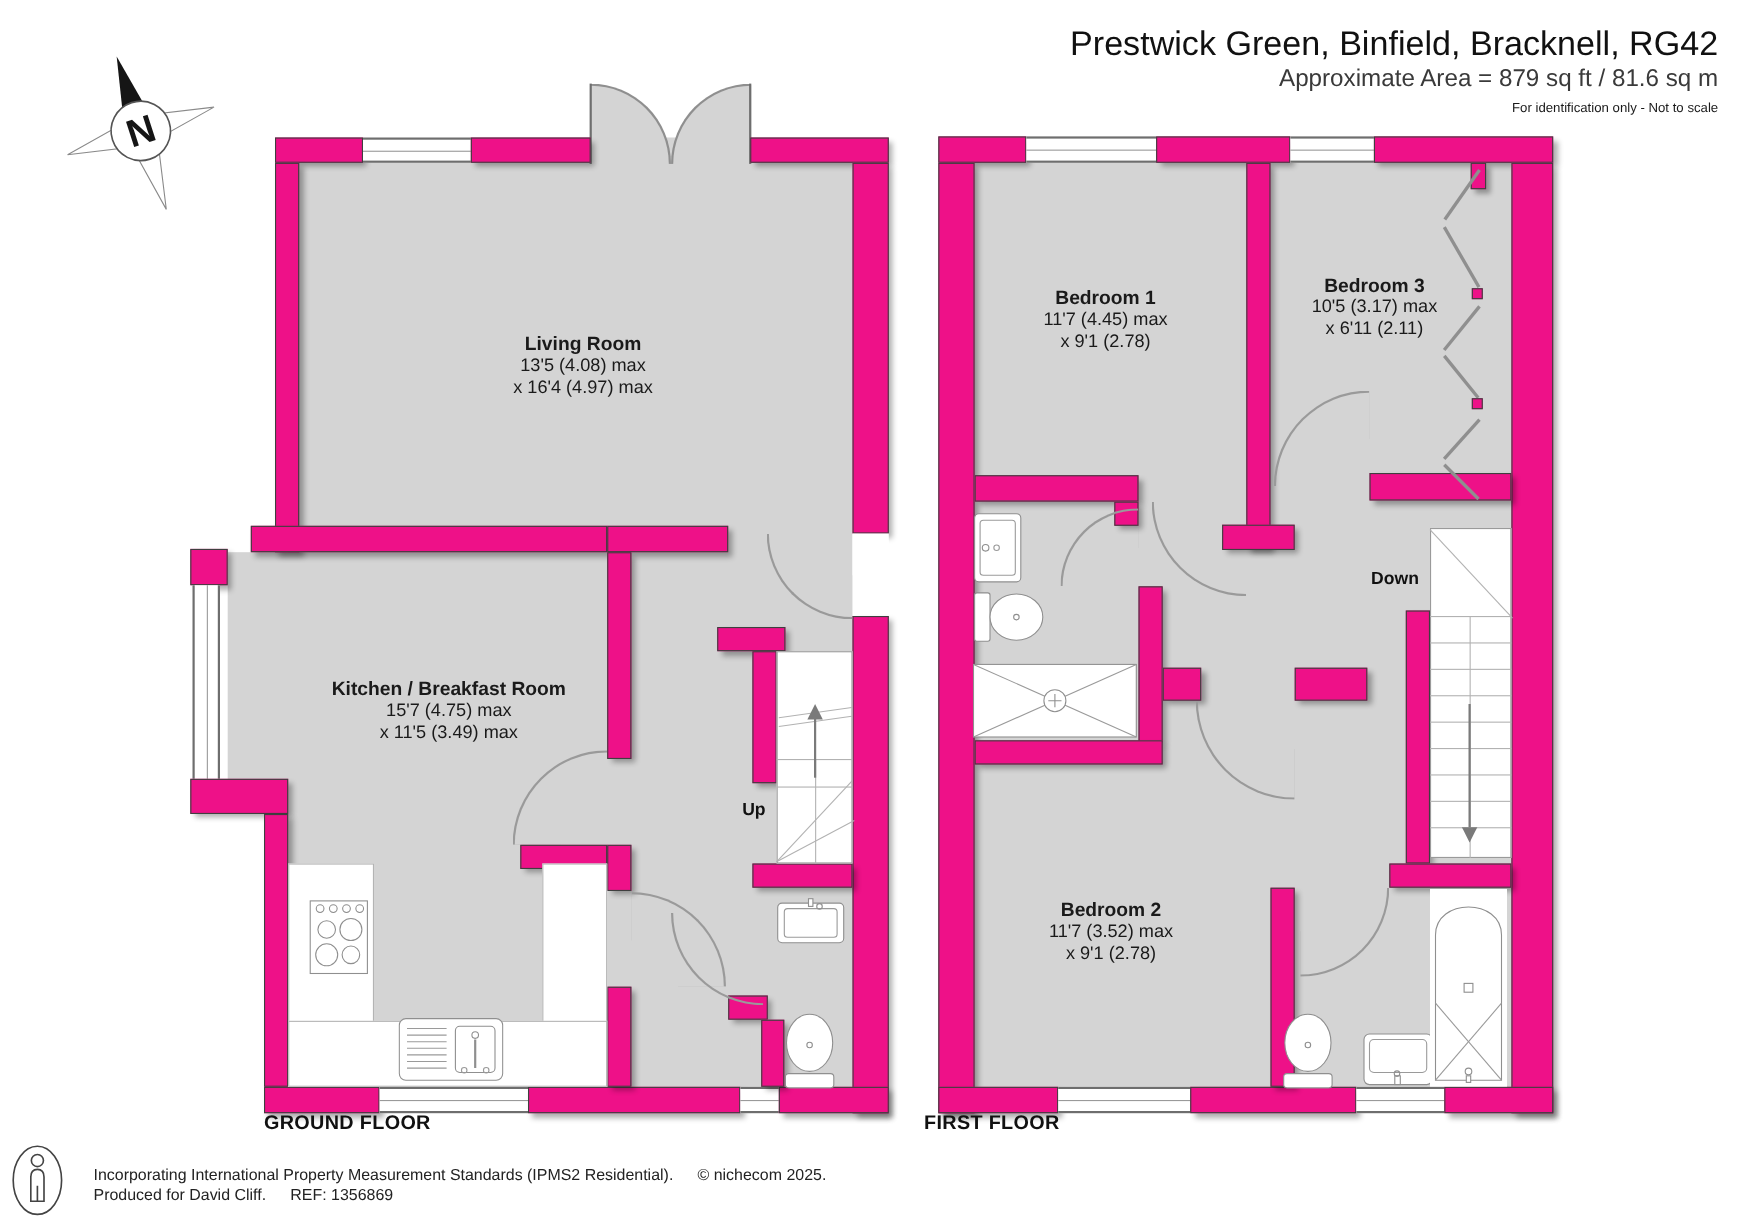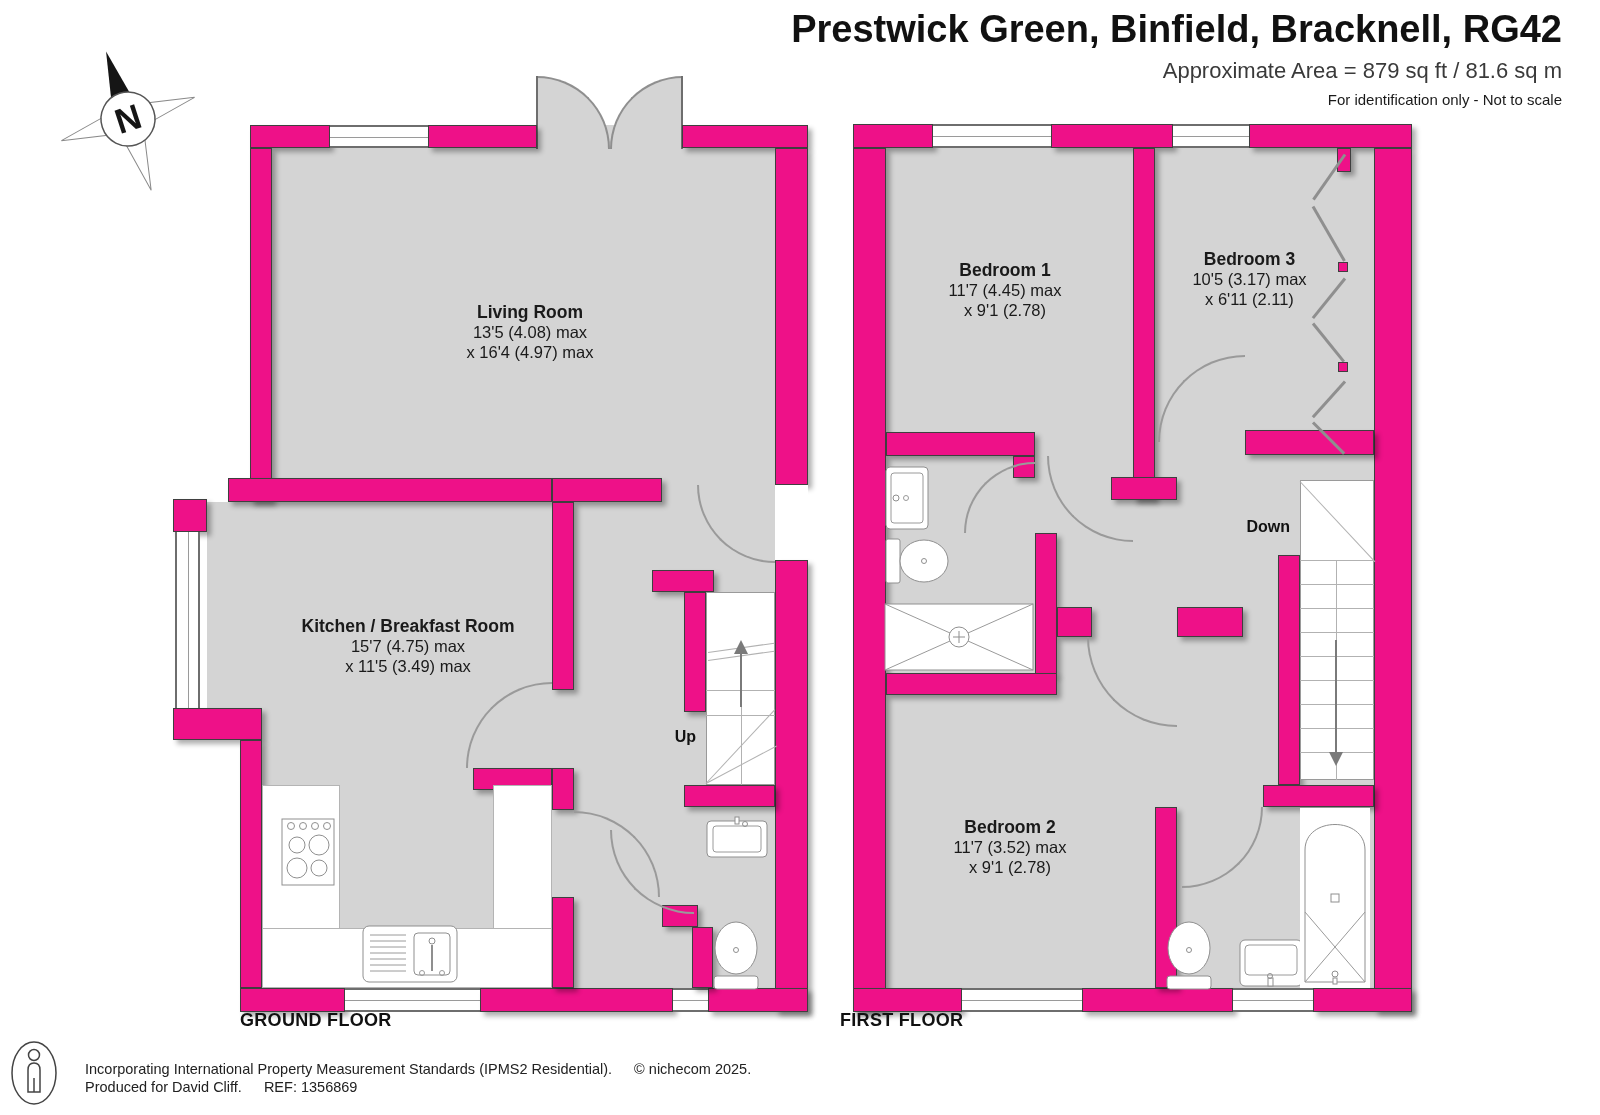--- a/index.html
+++ b/index.html
@@ -25,23 +25,23 @@
   .arc.bl{border-bottom-width:2px;border-left-width:2px;border-bottom-left-radius:100%;}
   .arc.br{border-bottom-width:2px;border-right-width:2px;border-bottom-right-radius:100%;}
   .wedge{position:absolute;background:#d4d4d4;box-sizing:border-box;border:0 solid #8f8f8f;}
   .wedge.tr{border-top-width:2px;border-right-width:2px;border-top-right-radius:100%;}
   .wedge.tl{border-top-width:2px;border-left-width:2px;border-top-left-radius:100%;}
   .room-label{position:absolute;text-align:center;color:#1a1a1a;font-size:16.5px;line-height:20px;}
   .room-label .rname{font-weight:bold;font-size:17.5px;}
   .floor-label{position:absolute;font-weight:bold;font-size:18px;letter-spacing:.3px;color:#111;}
   .dir-label{position:absolute;font-weight:bold;font-size:16px;color:#111;}
   .hdr{position:absolute;right:38px;text-align:right;}
-  #hdr-title{top:8px;font-size:38px;font-weight:bold;}
+  #hdr-title{top:22px;font-size:31px;font-weight:normal;}
   #hdr-area{top:58px;font-size:22px;color:#3a3a3a;}
-  #hdr-note{top:91px;font-size:15px;color:#1a1a1a;}
+  #hdr-note{top:91px;font-size:12px;color:#1a1a1a;}
   .fix{position:absolute;}
   .tri-up{position:absolute;width:0;height:0;border-left:7px solid transparent;border-right:7px solid transparent;border-bottom:14px solid #7a7a7a;}
   .tri-down{position:absolute;width:0;height:0;border-left:7px solid transparent;border-right:7px solid transparent;border-top:14px solid #7a7a7a;}
   .footer-text{position:absolute;left:57px;font-size:14.5px;color:#222;line-height:18px;}
   .frow{display:flex;gap:22px;padding-left:28px;}
   .sq{position:absolute;background:#ee1188;border:1px solid #3f3f3f;box-sizing:border-box;}
 </style>
 </head>
 <body>
 

